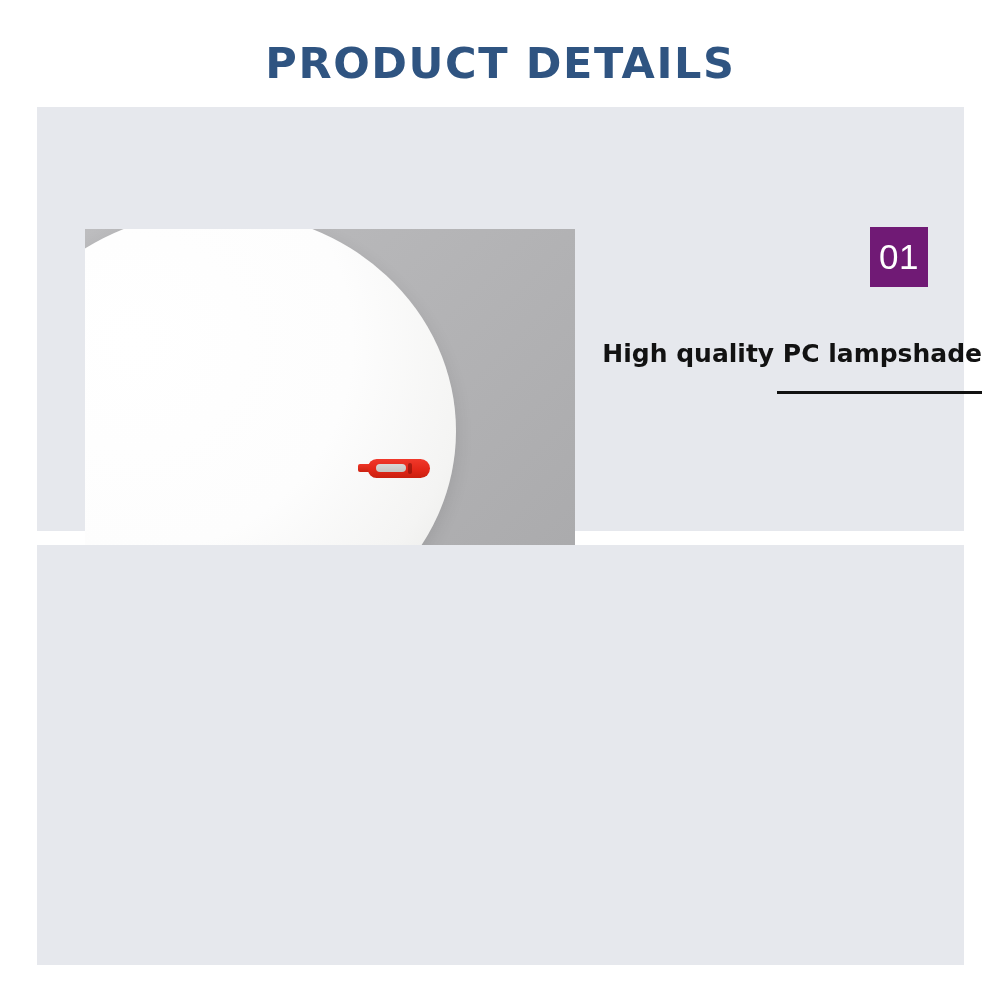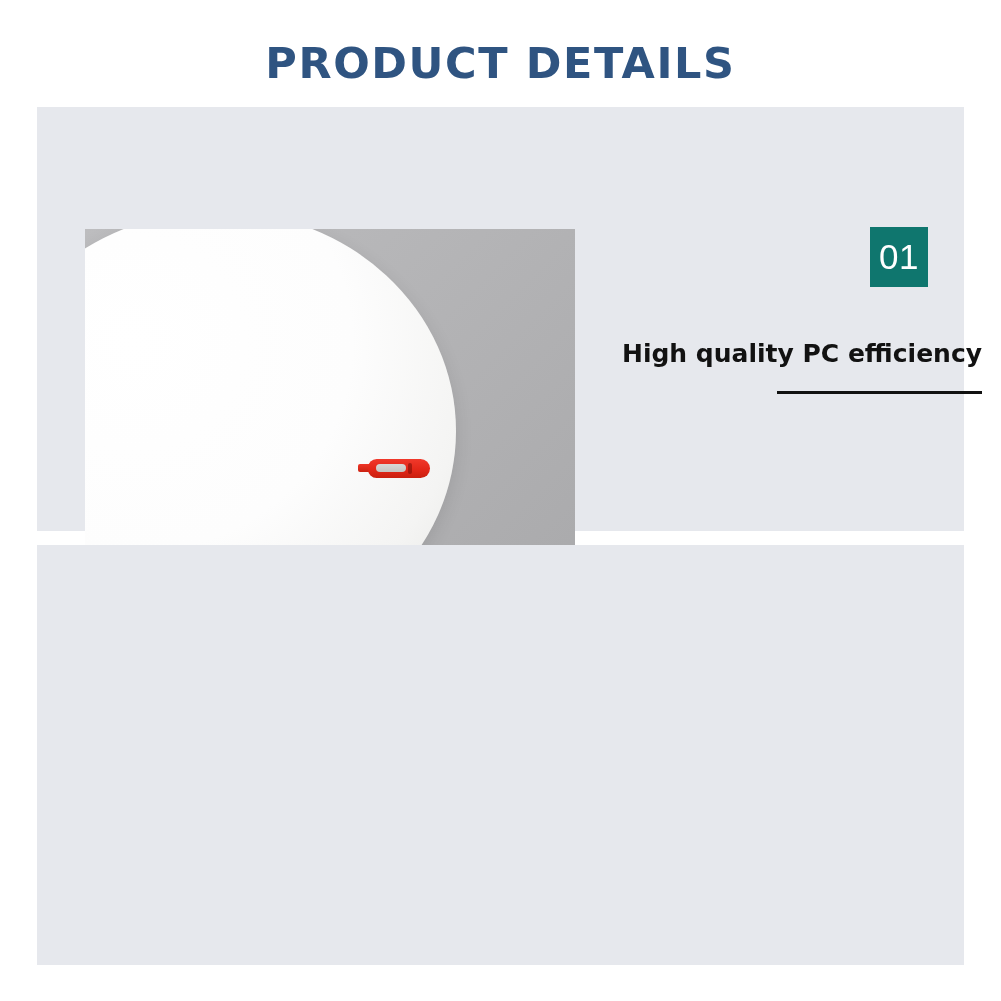--- a/index.html
+++ b/index.html
@@ -98,21 +98,21 @@
     position: absolute;
     left: -10px; top: 7px;
     width: 16px; height: 8px;
     background: linear-gradient(180deg, #ef3527, #cc2211);
     border-radius: 2px;
   }
 
   
   .badge {
     position: absolute;
-    background: #0f766e;
+    background: #701a75;
     color: #ffffff;
     display: flex;
     align-items: center;
     justify-content: center;
     font-family: "Liberation Sans", sans-serif;
     font-size: 35px;
     font-weight: 400;
     letter-spacing: 0.5px;
   }
   #badge-one { left: 833px; top: 120px; width: 58px; height: 60px; }
@@ -163,21 +163,21 @@
         <div class="clip-stem"></div>
         <div class="clip-body"></div>
         <div class="clip-slot"></div>
         <div class="clip-notch"></div>
       </div>
     </div>
 
     <div class="badge" id="badge-one">01</div>
 
     <div class="text-block" id="text-one">
-      <div class="heading">High quality PC efficiency</div>
+      <div class="heading">High quality PC lampshade</div>
       <div class="rule"></div>
     </div>
   </div>
 
   <div class="panel" id="panel-two">
 
     
 
     
 

